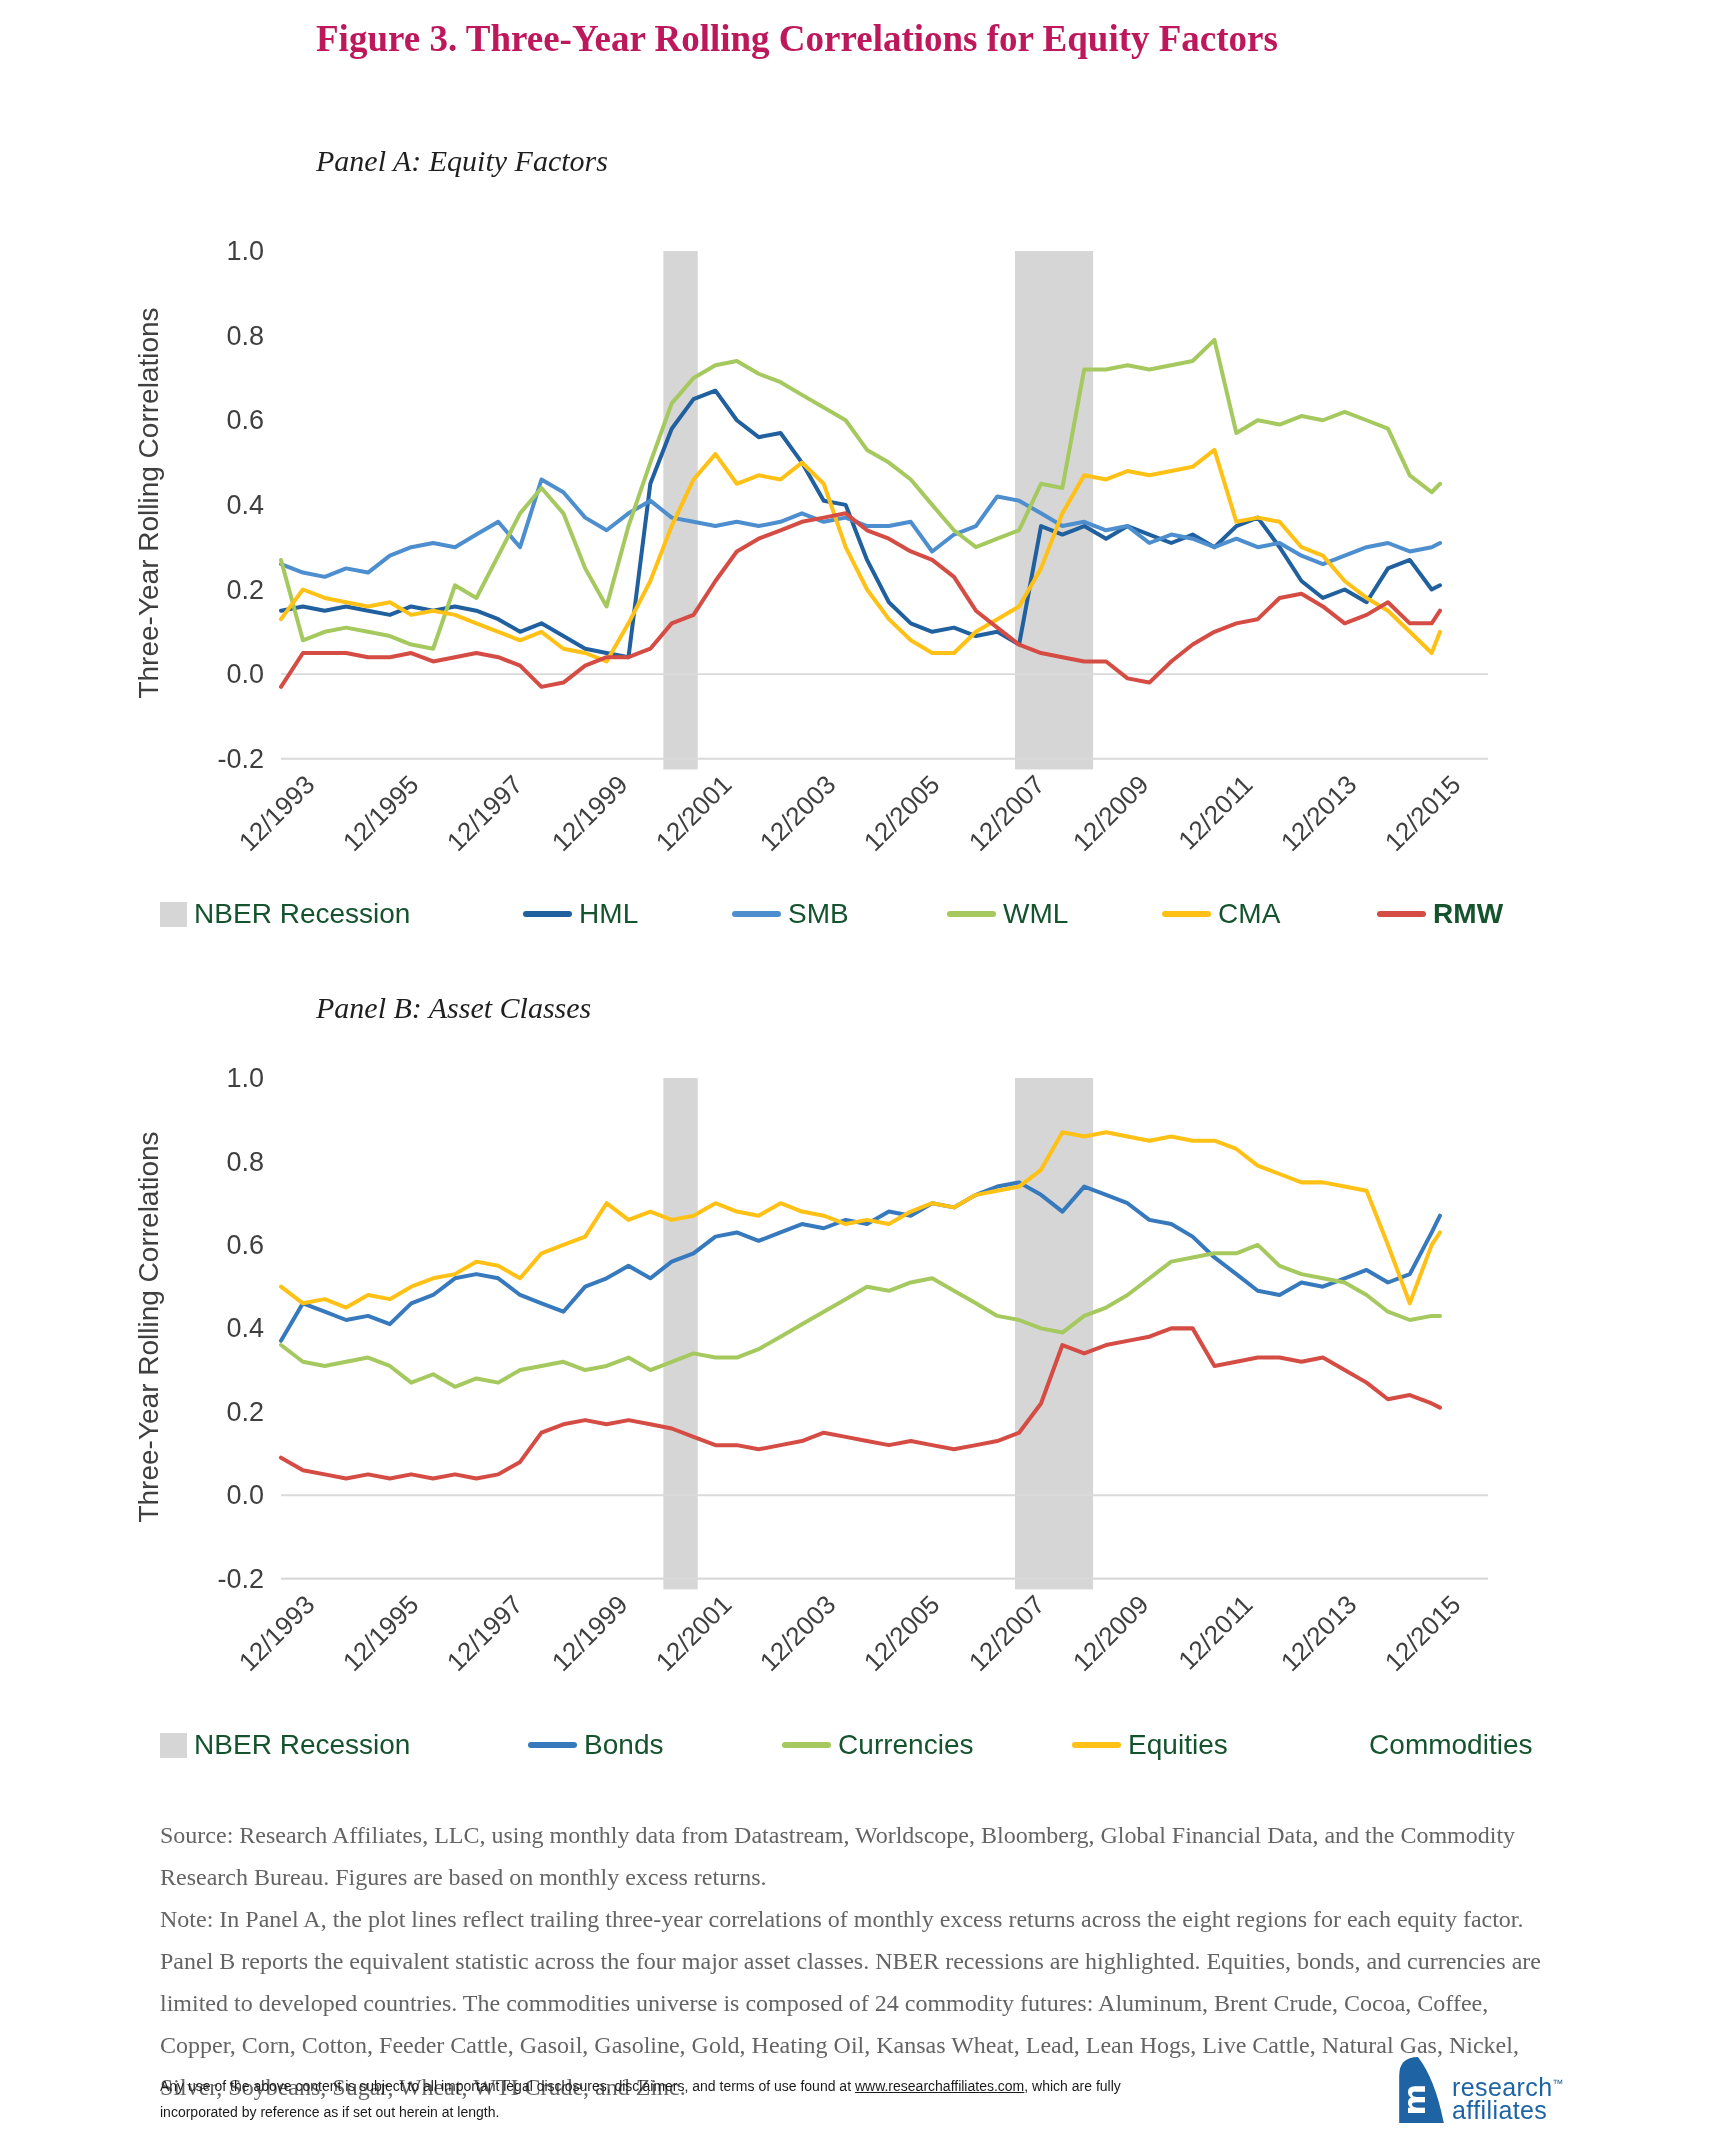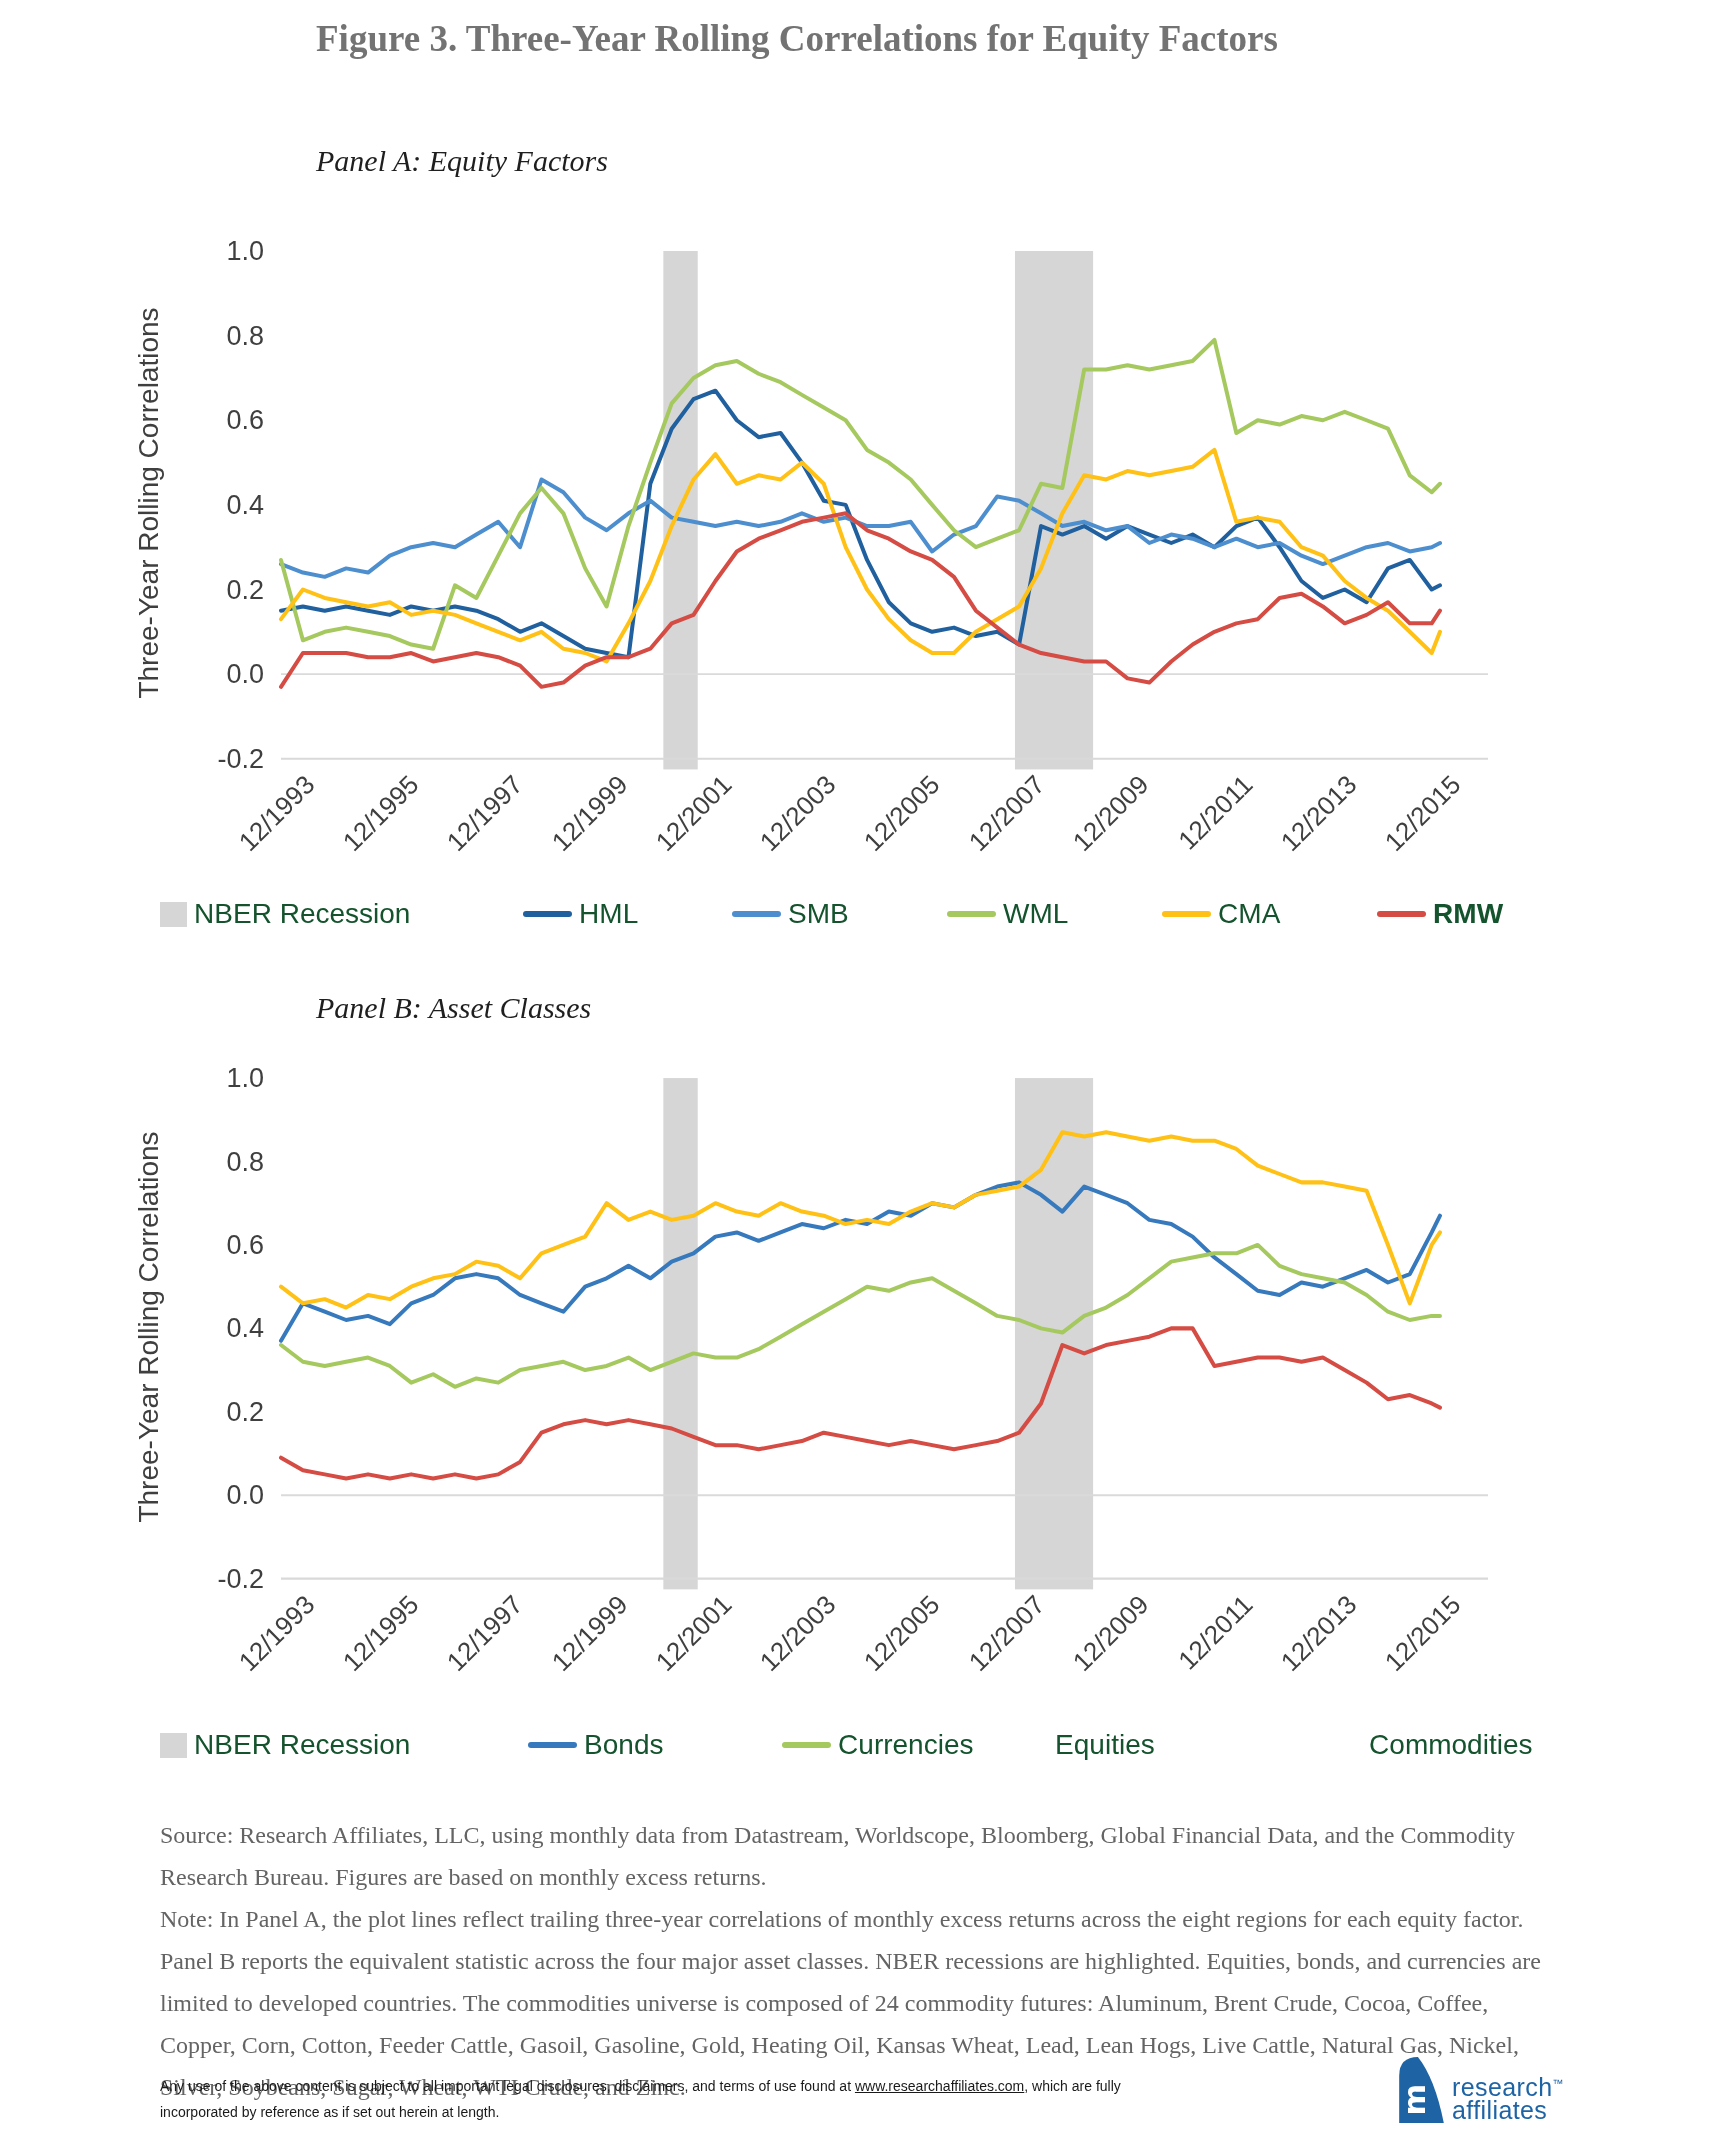--- a/index.html
+++ b/index.html
@@ -1,20 +1,20 @@
 <!DOCTYPE html>
 <html style="font-size:14.3px"><head>
 <meta charset="utf-8">
 <style>
   html,body{margin:0;padding:0;background:#ffffff;}
   .page{position:relative;width:1711px;height:2148px;background:#ffffff;overflow:hidden;
         font-family:"Liberation Sans","DejaVu Sans",sans-serif;}
   .abs{position:absolute;}
   .fig-title{left:316px;top:14.3px;font-family:"Liberation Serif","DejaVu Serif",serif;
-             font-weight:bold;font-size:37px;line-height:50px;color:#737373;letter-spacing:0px;}
+             font-weight:bold;font-size:37px;line-height:50px;color:#be185d;letter-spacing:0px;}
   .title-date{font-weight:normal;}
   .panel-label{font-family:"Liberation Serif","DejaVu Serif",serif;font-style:italic;
                font-size:30px;color:#1f1f1f;}
   .ylab{transform:rotate(-90deg);transform-origin:50% 50%;width:552px;text-align:center;
         font-size:28px;color:#3f3f3f;}
   .ytick{width:80px;text-align:right;font-size:27px;color:#3f3f3f;line-height:30px;}
   .xtick{width:134px;text-align:right;font-size:26px;color:#3f3f3f;line-height:28.5px;
          transform-origin:100% 0;transform:rotate(-45deg);}
   .legend-item{display:flex;align-items:center;height:32px;}
   .legend-swatch-box{width:27px;height:25px;}
@@ -156,21 +156,21 @@
       <span class="legend-text">NBER Recession</span>
     </div>
     <div class="abs legend-item" style="left: 528px; top: 1729px;">
       <span class="legend-swatch-line" style="background: rgb(55, 121, 189);"></span>
       <span class="legend-text">Bonds</span>
     </div>
     <div class="abs legend-item" style="left: 782px; top: 1729px;">
       <span class="legend-swatch-line" style="background: rgb(165, 201, 94);"></span>
       <span class="legend-text">Currencies</span>
     </div>
-    <div class="abs legend-item" style="left: 1048px; top: 1729px; flex-direction: column;">
+    <div class="abs legend-item" style="left: 1072px; top: 1729px;">
       <span class="legend-swatch-line" style="background: rgb(255, 193, 21);"></span>
       <span class="legend-text">Equities</span>
     </div>
     <div class="abs legend-item" style="left: 1362px; top: 1729px; flex-direction: column;">
       <span class="legend-swatch-line" style="background: rgb(212, 76, 67);"></span>
       <span class="legend-text">Commodities</span>
     </div>
   </div>
 
 

